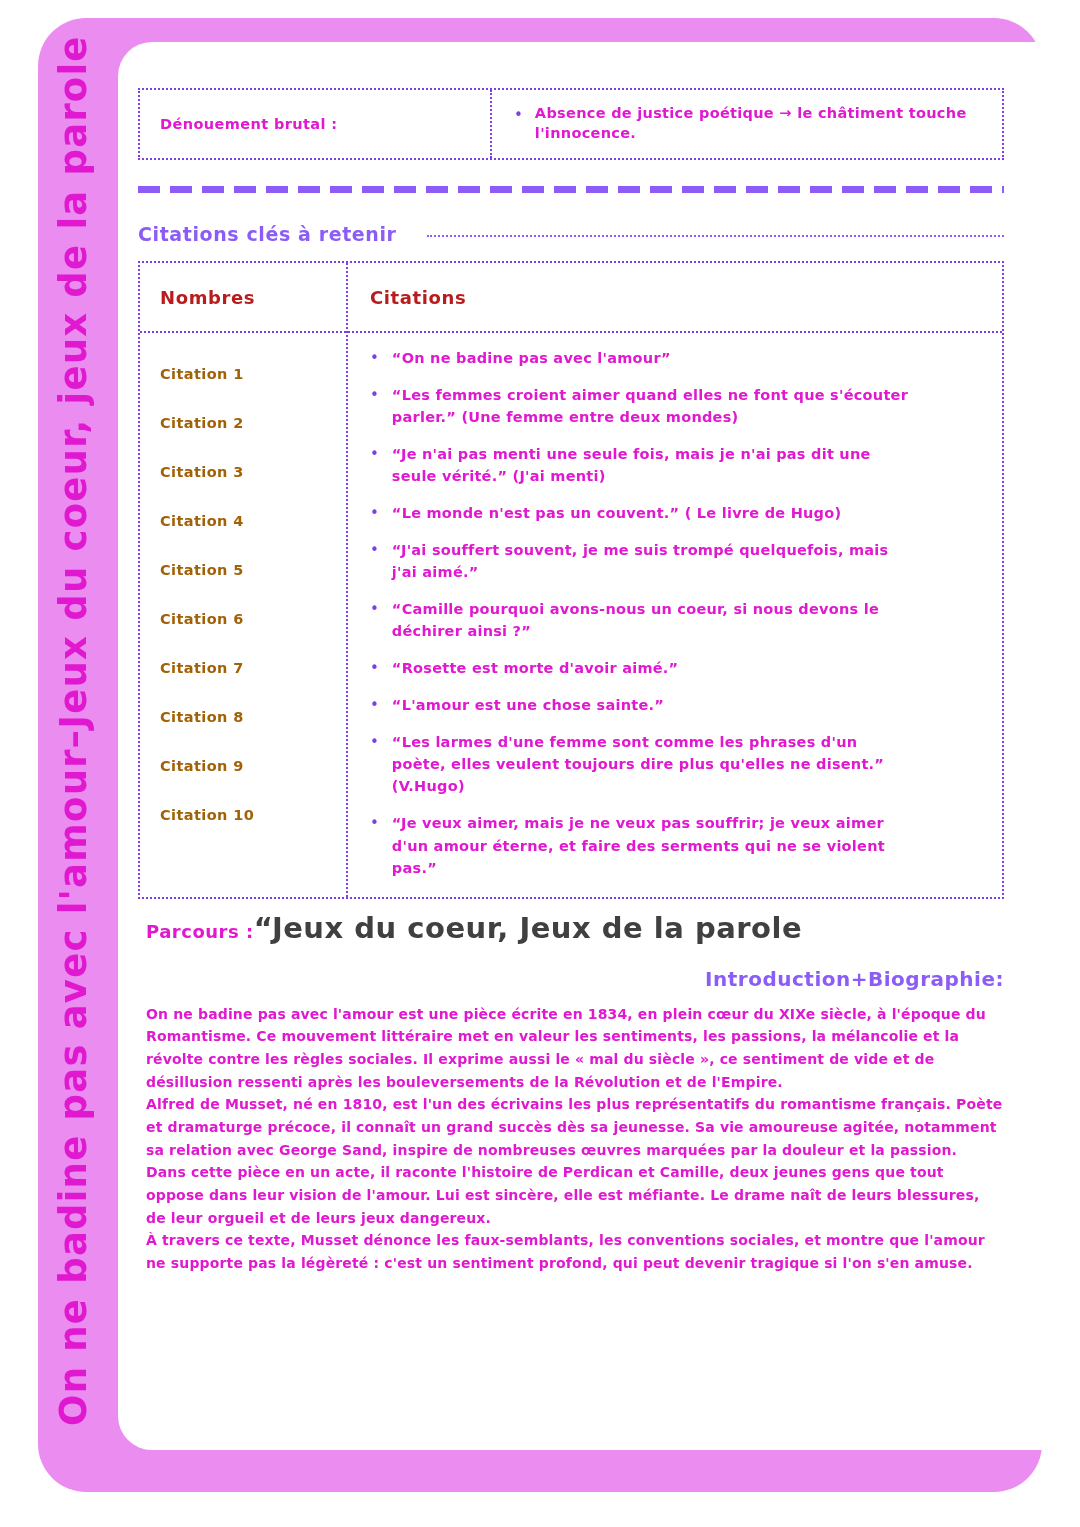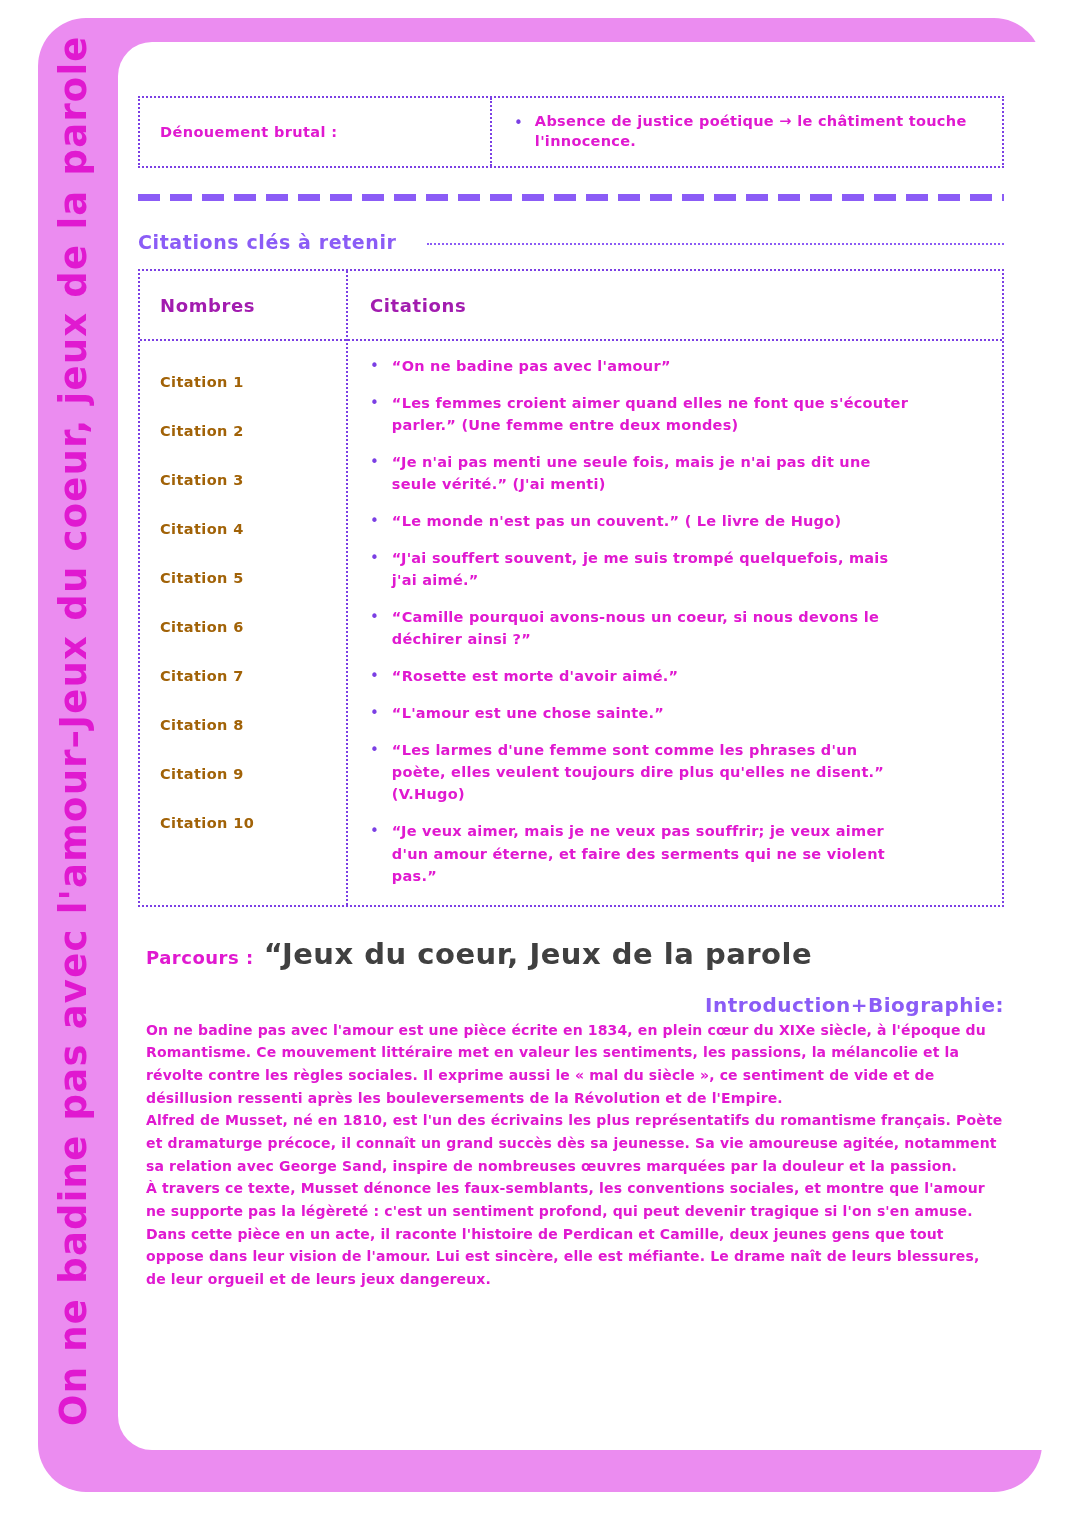--- a/index.html
+++ b/index.html
@@ -60,21 +60,21 @@
     background: #ffffff;
     border-top-left-radius: 34px;
     border-bottom-left-radius: 34px;
     box-sizing: border-box;
   }
 
   
   #content {
     position: absolute;
     left: 138px;
-    top: 96px;
+    top: 88px;
     width: 866px;
   }
 
   
   .top-box {
     display: flex;
     border: 2px dotted #7b3fe4;
     box-sizing: border-box;
     height: 72px;
   }
@@ -167,21 +167,21 @@
   .col-citations {
     flex: 1;
     box-sizing: border-box;
   }
   .th {
     height: 70px;
     display: flex;
     align-items: center;
     box-sizing: border-box;
     border-bottom: 2px dotted #7b3fe4;
-    color: #a21caf;
+    color: #b91c1c;
     font-weight: bold;
     font-size: 18px;
     letter-spacing: 0.6px;
   }
   .col-nombres .th { padding-left: 20px; }
   .col-citations .th { padding-left: 22px; }
 
   .nombres-body {
     padding: 16px 0 18px 20px;
   }
@@ -211,22 +211,21 @@
     font-size: 14.5px;
     line-height: 1.52;
     letter-spacing: 0.25px;
     max-width: 520px;
   }
 
   
   .parcours-row {
     display: flex;
     align-items: baseline;
-    gap: 10px;
-    margin-top: 30px;
+    margin-top: 12px;
     padding-left: 8px;
   }
   .parcours-label {
     color: #e019d0;
     font-weight: bold;
     font-size: 18px;
     letter-spacing: 0.5px;
   }
   .parcours-value {
     color: #404040;
@@ -238,21 +237,21 @@
   
   .intro-head {
     margin-top: 22px;
     color: #8b5cf6;
     font-weight: bold;
     font-size: 20px;
     letter-spacing: 0.5px;
     text-align: right;
   }
   .intro-body {
-    margin-top: 2px;
+    margin-top: 12px;
     padding-left: 8px;
   }
   .intro-body p {
     margin: 0;
     color: #e019d0;
     font-weight: bold;
     font-size: 14px;
     line-height: 1.62;
     letter-spacing: 0.15px;
     max-width: 858px;
@@ -355,17 +354,17 @@
 
   <div class="parcours-row">
     <span class="parcours-label">Parcours :</span>
     <span class="parcours-value">“Jeux du coeur, Jeux de la parole</span>
   </div>
 
   <div class="intro-head">Introduction+Biographie:</div>
   <div class="intro-body">
     <p>On ne badine pas avec l'amour est une pièce écrite en 1834, en plein cœur du XIXe siècle, à l'époque du Romantisme. Ce mouvement littéraire met en valeur les sentiments, les passions, la mélancolie et la révolte contre les règles sociales. Il exprime aussi le « mal du siècle », ce sentiment de vide et de désillusion ressenti après les bouleversements de la Révolution et de l'Empire.</p>
     <p>Alfred de Musset, né en 1810, est l'un des écrivains les plus représentatifs du romantisme français. Poète et dramaturge précoce, il connaît un grand succès dès sa jeunesse. Sa vie amoureuse agitée, notamment sa relation avec George Sand, inspire de nombreuses œuvres marquées par la douleur et la passion.</p>
+    <p>Dans cette pièce en un acte, il raconte l'histoire de Perdican et Camille, deux jeunes gens que tout oppose dans leur vision de l'amour. Lui est sincère, elle est méfiante. Le drame naît de leurs blessures, de leur orgueil et de leurs jeux dangereux.</p>
     <p>À travers ce texte, Musset dénonce les faux-semblants, les conventions sociales, et montre que l'amour ne supporte pas la légèreté : c'est un sentiment profond, qui peut devenir tragique si l'on s'en amuse.</p>
-    <p>Dans cette pièce en un acte, il raconte l'histoire de Perdican et Camille, deux jeunes gens que tout oppose dans leur vision de l'amour. Lui est sincère, elle est méfiante. Le drame naît de leurs blessures, de leur orgueil et de leurs jeux dangereux.</p>
   </div>
 
 </div>
 
 </body></html>

